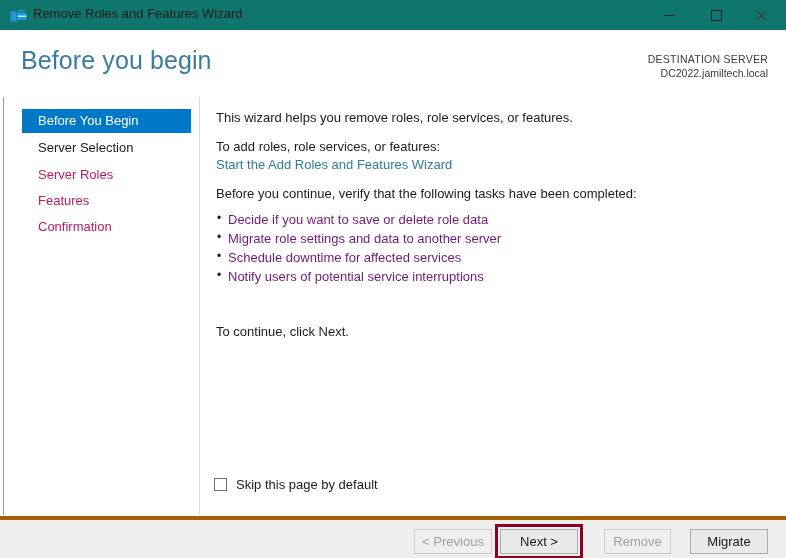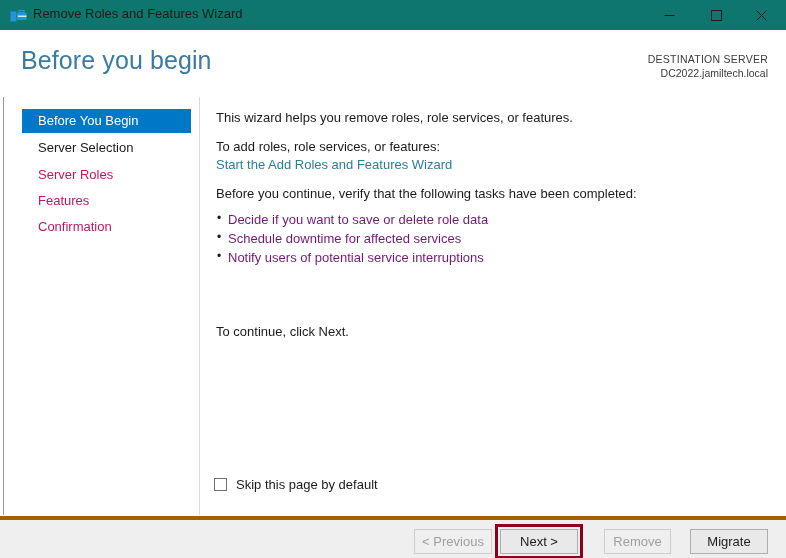--- a/index.html
+++ b/index.html
@@ -305,20 +305,21 @@
 
   <div class="content">
 
     <div class="c-line" style="left:16px; top:13px;">This wizard helps you remove roles, role services, or features.</div>
     <div class="c-line" style="left:16px; top:42px;">To add roles, role services, or features:</div>
     <a class="c-link" style="left:16px; top:60px;">Start the Add Roles and Features Wizard</a>
     <div class="c-line" style="left:16px; top:89px;">Before you continue, verify that the following tasks have been completed:</div>
 
     <ul class="bullet-list">
       <li>Decide if you want to save or delete role data</li>
+      <li>Migrate role settings and data to another server</li>
       <li>Schedule downtime for affected services</li>
       <li>Notify users of potential service interruptions</li>
     </ul>
 
     <div class="c-line" style="left:16px; top:227px;">To continue, click Next.</div>
 
     <div class="skip-row">
       <span class="cbox"></span>
       <span class="skip-label">Skip this page by default</span>
     </div>

